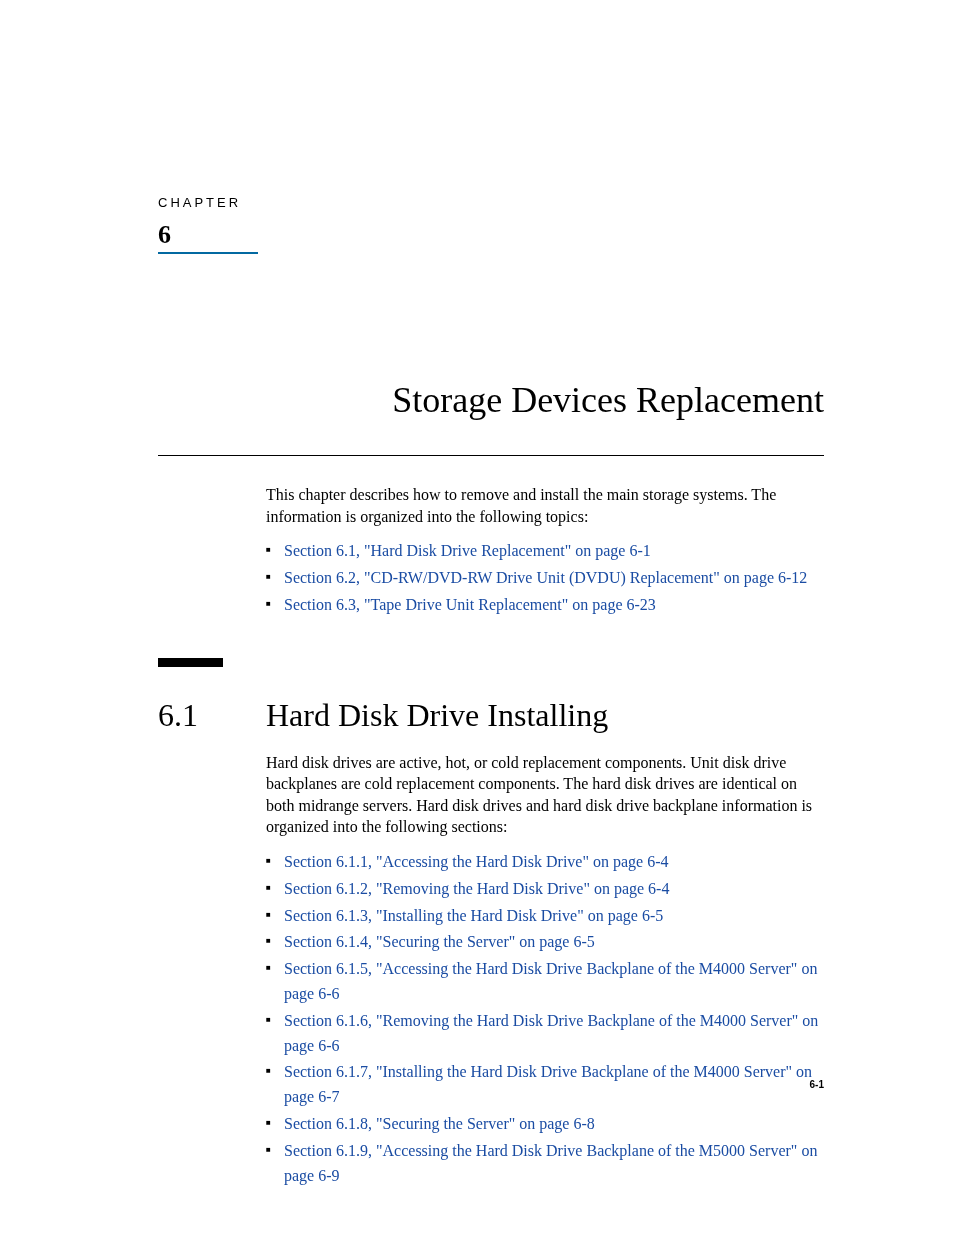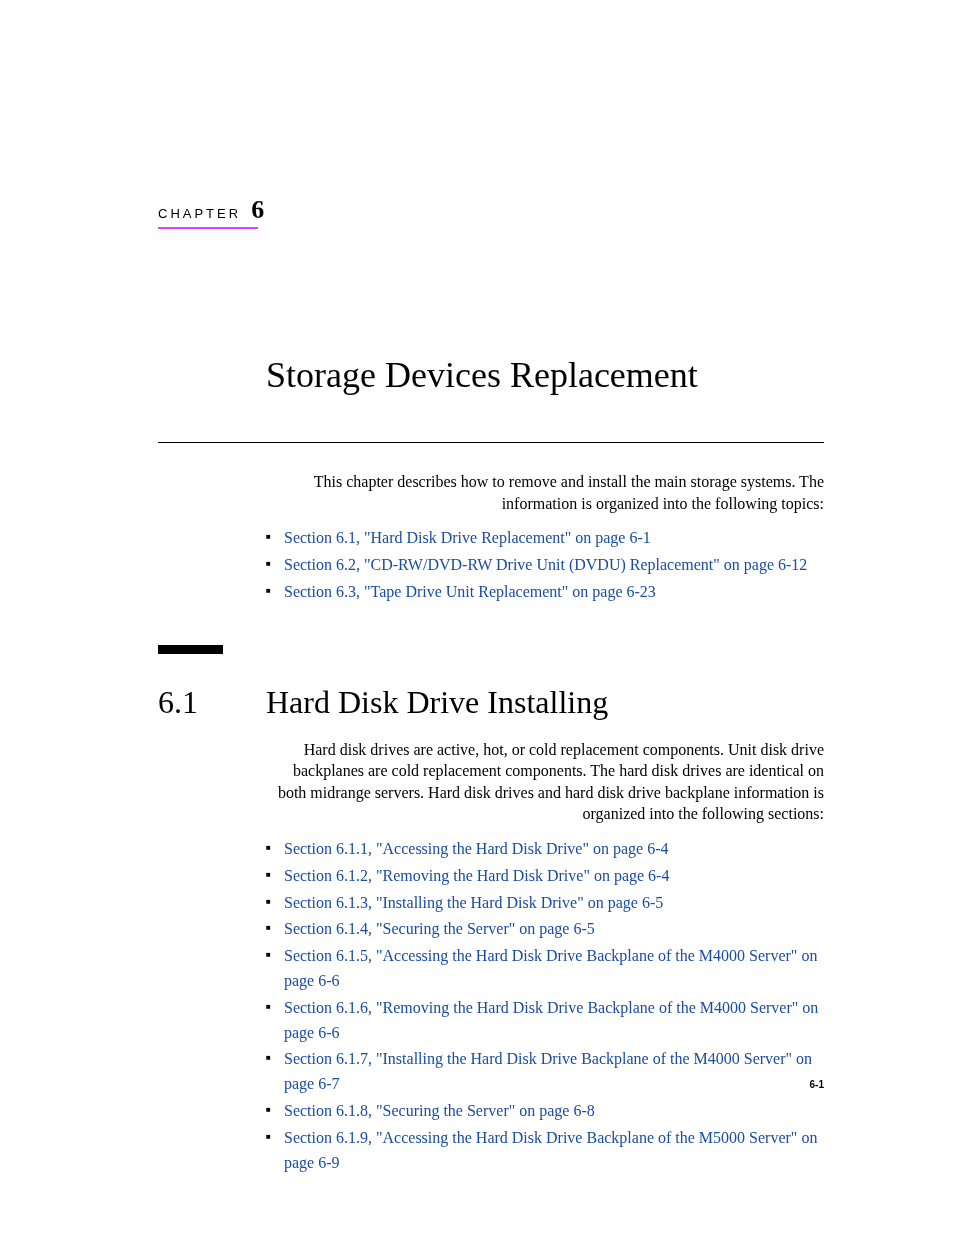--- a/index.html
+++ b/index.html
@@ -11,53 +11,54 @@
       height: 1235px;
       position: relative;
     }
     .page {
       padding: 195px 130px 0 158px;
     }
     .chapter-header {
       display: flex;
       align-items: baseline;
       gap: 10px;
-      border-bottom: 2px solid #d946ef;
+      border-bottom: 2px solid #0369a1;
       padding-bottom: 2px;
       margin-bottom: 125px;
       width: 100px;
+      flex-direction: column;
     }
     .chapter-label {
       font-size: 13px;
       letter-spacing: 3px;
       font-family: Arial, Helvetica, sans-serif;
     }
     .chapter-number {
       font-size: 26px;
       font-weight: bold;
       font-family: "Palatino Linotype", serif;
     }
     .chapter-title {
       font-size: 36px;
       font-weight: normal;
       margin-left: 108px;
-      margin-bottom: 46px;
+      margin-bottom: 34px;
+      text-align: right;
     }
     .title-rule {
       border: none;
       border-top: 1.5px solid #000;
       margin-bottom: 28px;
       margin-left: 0;
     }
     .intro-para {
       margin-left: 108px;
       font-size: 16px;
       line-height: 1.35;
       margin-bottom: 12px;
-      text-align: right;
     }
     .toc-list {
       list-style: none;
       margin-left: 108px;
       margin-bottom: 40px;
     }
     .toc-list li {
       position: relative;
       padding-left: 18px;
       font-size: 16px;

